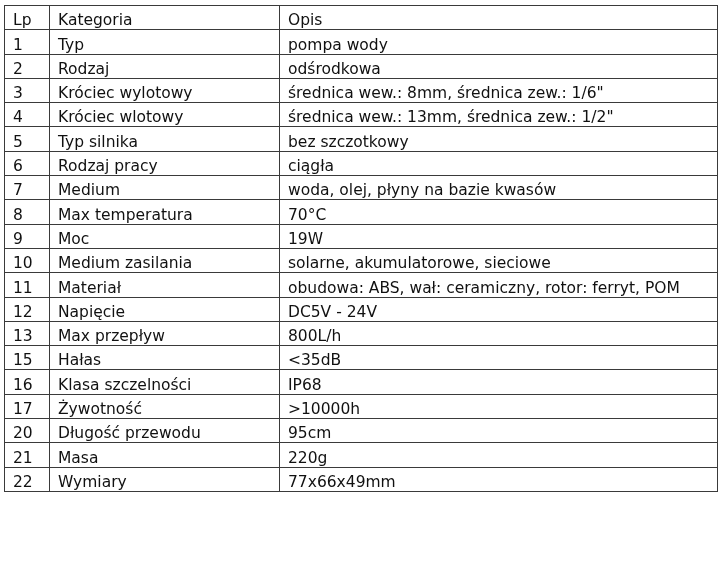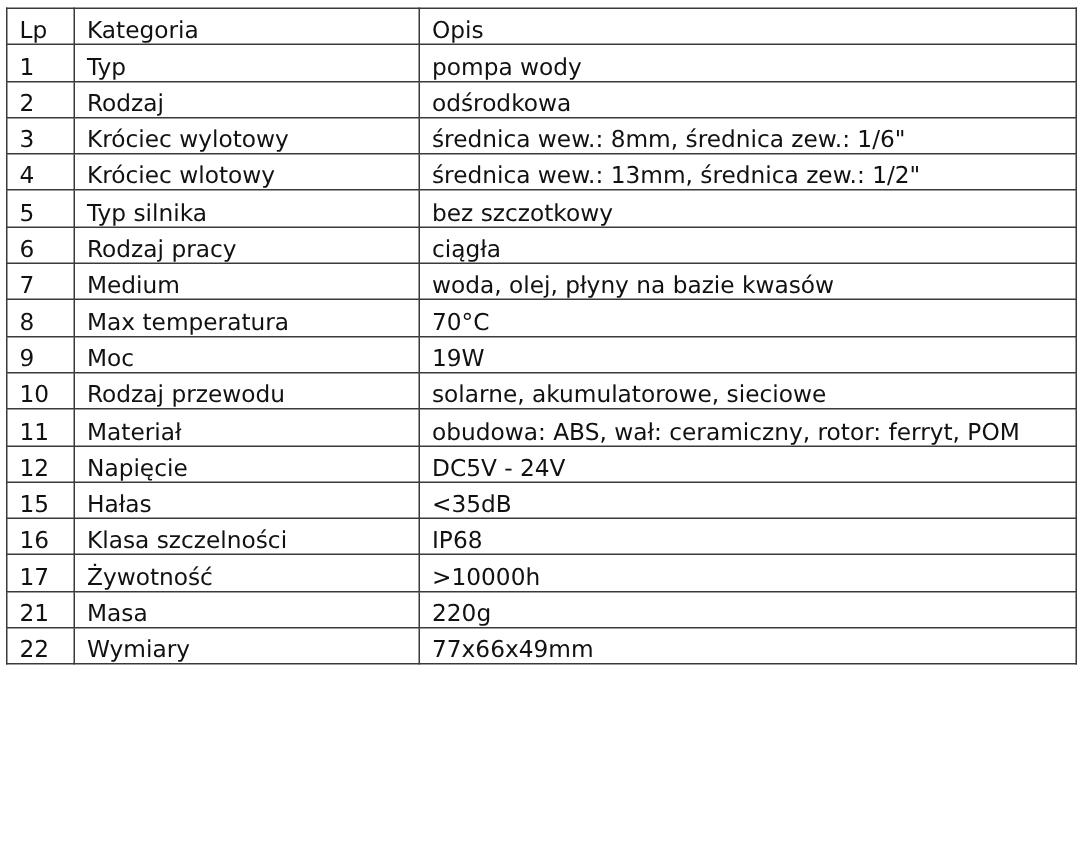--- a/index.html
+++ b/index.html
@@ -97,49 +97,59 @@
         <td>Max temperatura</td>
         <td>70°C</td>
       </tr>
       <tr>
         <td>9</td>
         <td>Moc</td>
         <td>19W</td>
       </tr>
       <tr>
         <td>10</td>
-        <td>Rodzaj przewodu</td>
+        <td>Medium zasilania</td>
         <td>solarne, akumulatorowe, sieciowe</td>
       </tr>
       <tr>
         <td>11</td>
         <td>Materiał</td>
         <td>obudowa: ABS, wał: ceramiczny, rotor: ferryt, POM</td>
       </tr>
       <tr>
         <td>12</td>
         <td>Napięcie</td>
         <td>DC5V - 24V</td>
+      </tr>
+      <tr>
+        <td>13</td>
+        <td>Max przepływ</td>
+        <td>800L/h</td>
       </tr>
       <tr>
         <td>15</td>
         <td>Hałas</td>
         <td>&lt;35dB</td>
       </tr>
       <tr>
         <td>16</td>
         <td>Klasa szczelności</td>
         <td>IP68</td>
       </tr>
       <tr>
         <td>17</td>
         <td>Żywotność</td>
         <td>&gt;10000h</td>
       </tr>
       <tr>
+        <td>20</td>
+        <td>Długość przewodu</td>
+        <td>95cm</td>
+      </tr>
+      <tr>
         <td>21</td>
         <td>Masa</td>
         <td>220g</td>
       </tr>
       <tr>
         <td>22</td>
         <td>Wymiary</td>
         <td>77x66x49mm</td>
       </tr>
     </tbody>

